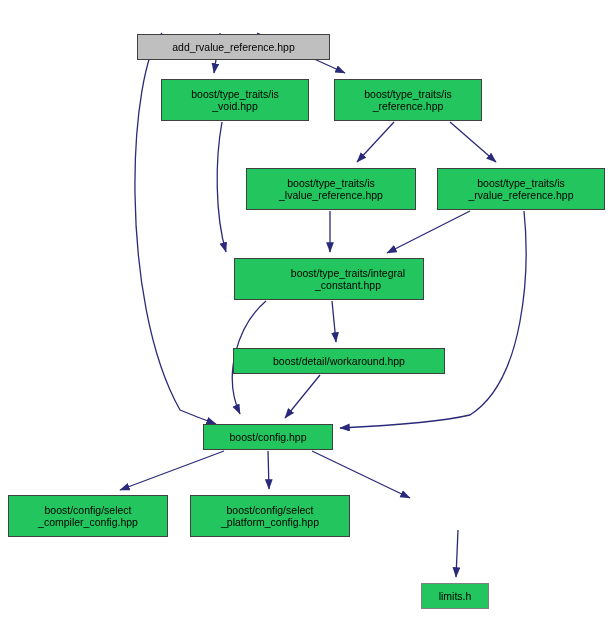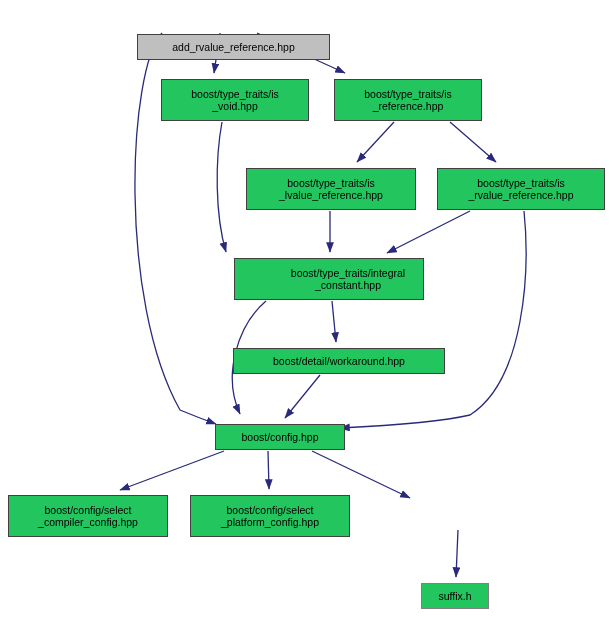--- a/index.html
+++ b/index.html
@@ -120,32 +120,32 @@
 
   <div class="node" style="left:234px; top:258px; width:190px; height:42px;padding-left:38px;">
     <span>boost/type_traits/integral
 _constant.hpp</span>
   </div>
 
   <div class="node" style="left:233px; top:348px; width:212px; height:26px;align-items:center;">
     <span>boost/detail/workaround.hpp</span>
   </div>
 
-  <div class="node" style="left:203px; top:424px; width:130px; height:26px;margin-left:12px;">
+  <div class="node" style="left:203px; top:424px; width:130px; height:26px;">
     <span>boost/config.hpp</span>
   </div>
 
   <div class="node" style="left:8px; top:495px; width:160px; height:42px;">
     <span>boost/config/select
 _compiler_config.hpp</span>
   </div>
 
   <div class="node" style="left:190px; top:495px; width:160px; height:42px;">
     <span>boost/config/select
 _platform_config.hpp</span>
   </div>
 
 
   <div class="node leaf-light" style="left:421px; top:583px; width:68px; height:26px;">
-    <span>suffix.h</span>
+    <span>limits.h</span>
   </div>
 
 </div>
 
 </body></html>

